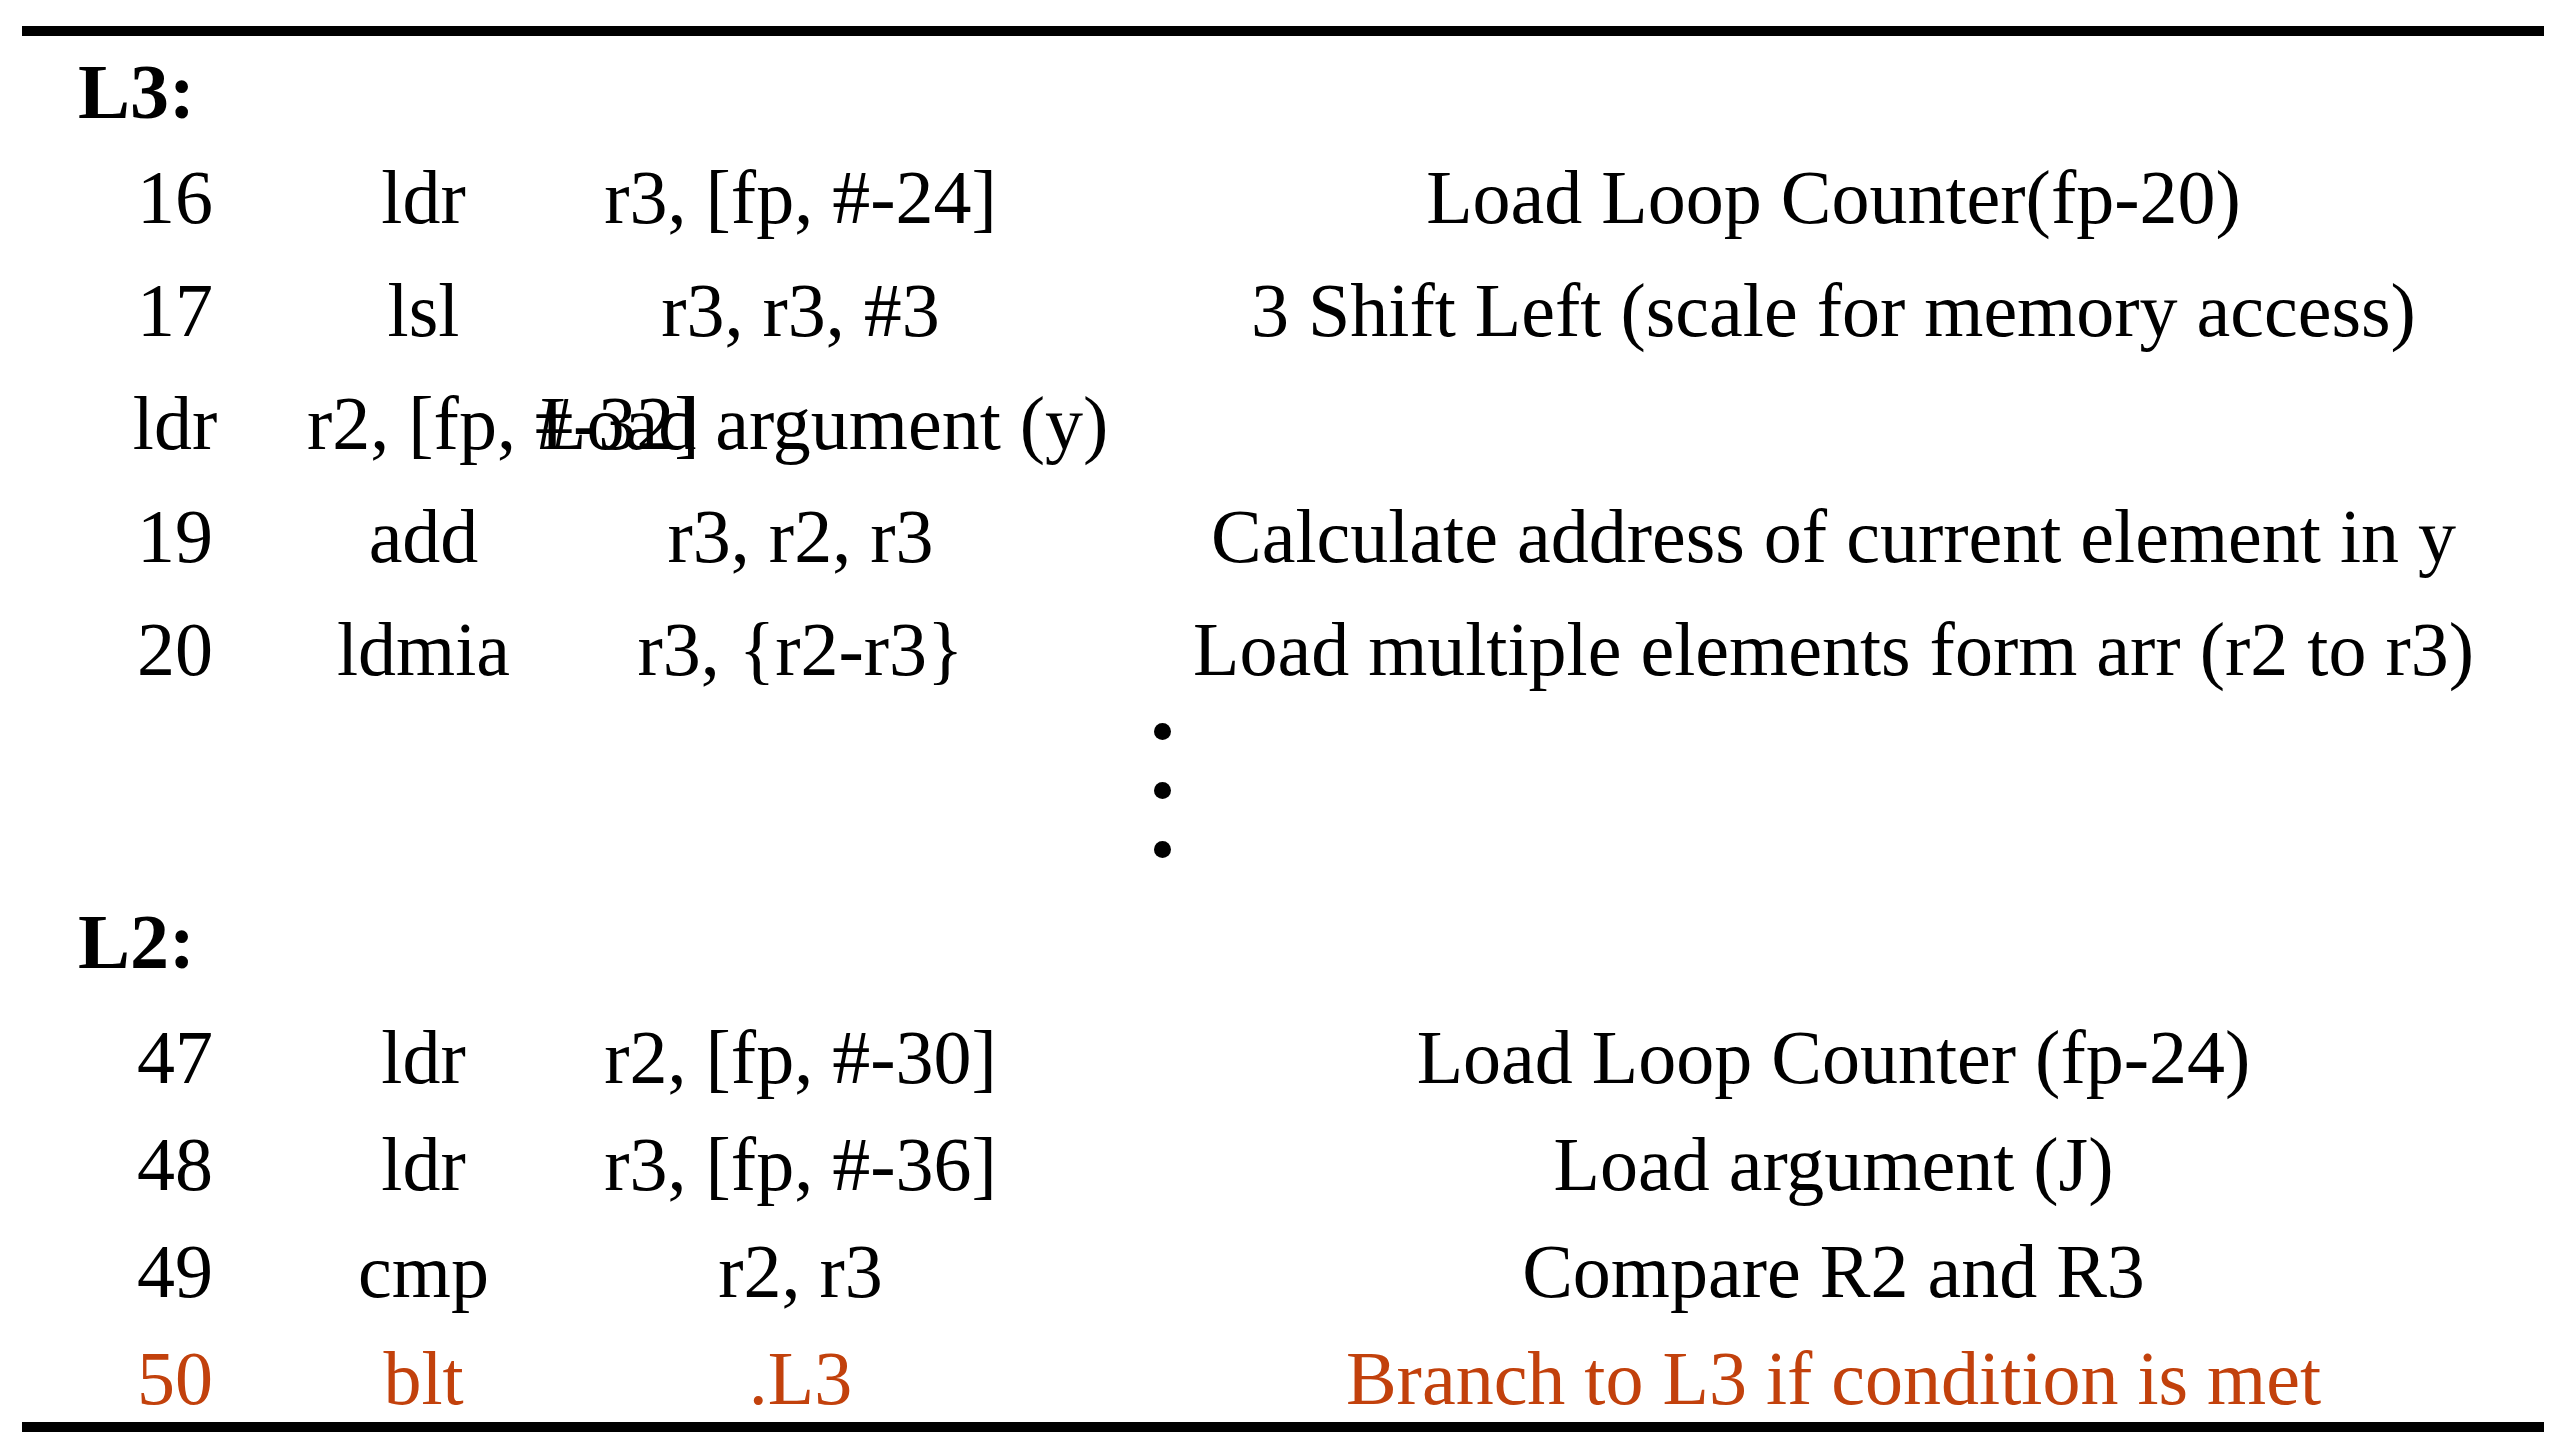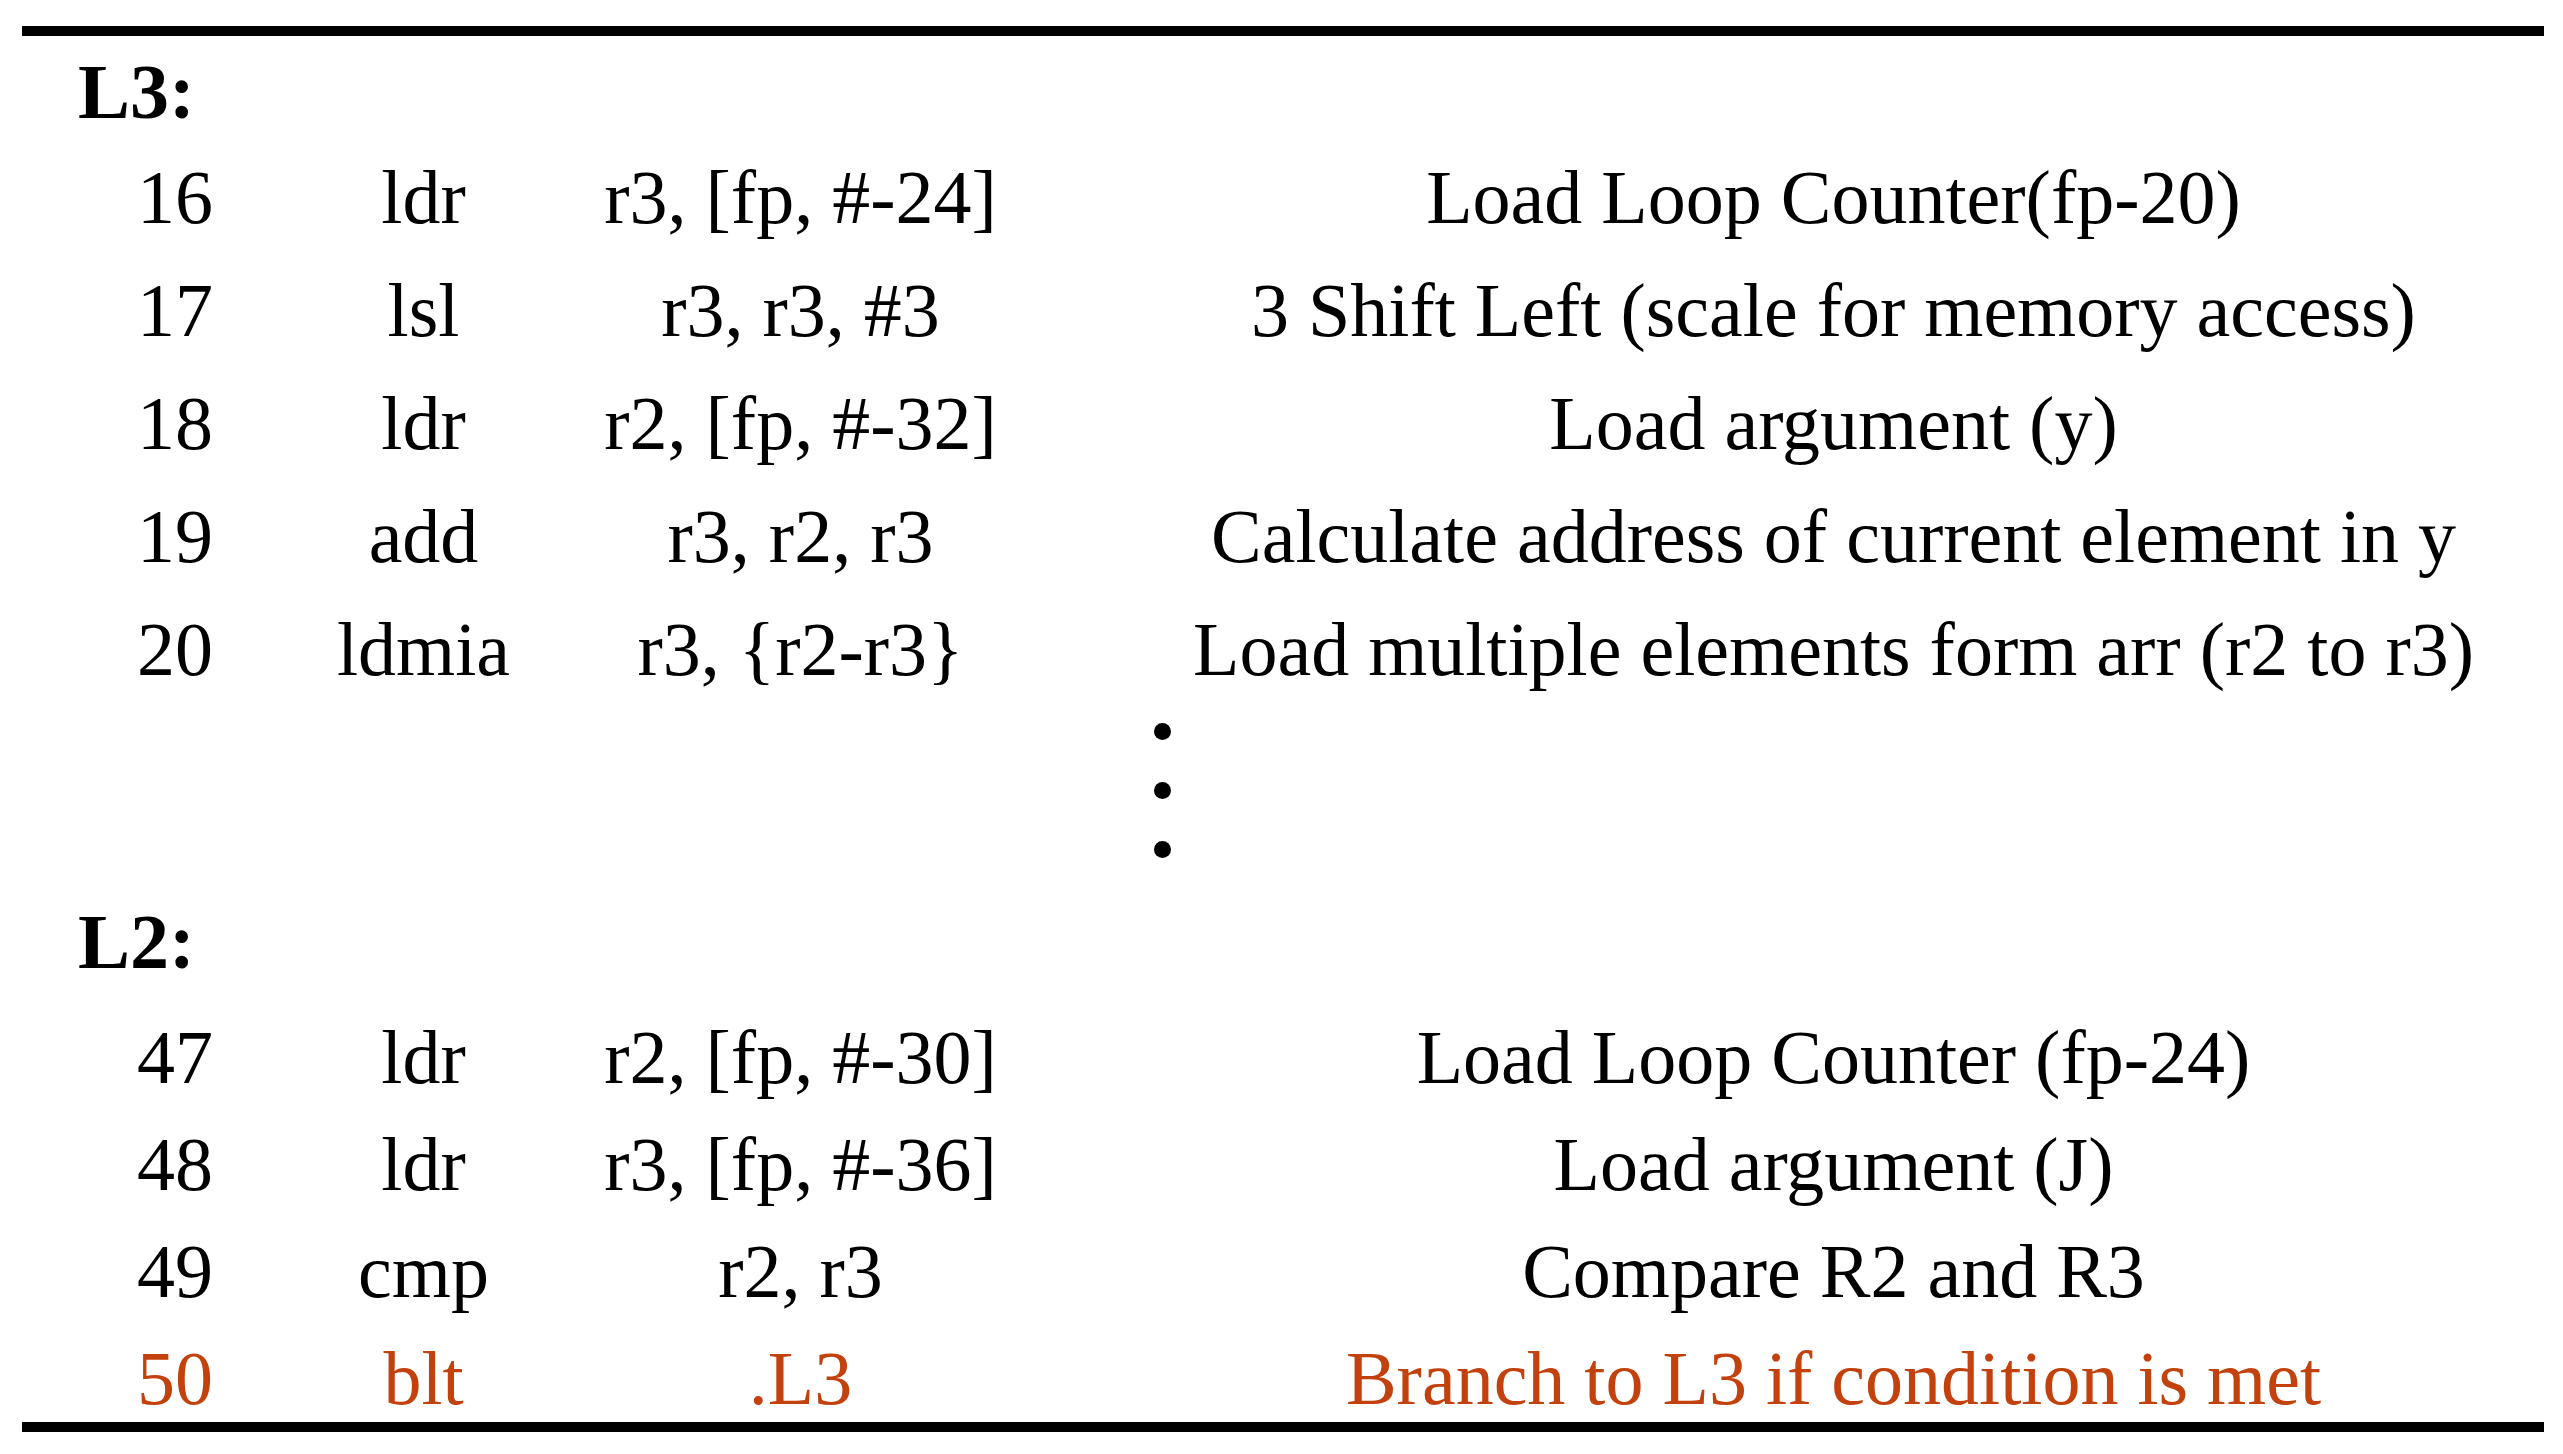--- a/index.html
+++ b/index.html
@@ -76,21 +76,20 @@
   </div>
 
   <div class="code-row" style="top:255px">
     <span>17</span>
     <span>lsl</span>
     <span>r3, r3, #3</span>
     <span>3 Shift Left (scale for memory access)</span>
   </div>
 
   <div class="code-row" style="top:368px">
-    <span>18</span>
     <span>ldr</span>
     <span>r2, [fp, #-32]</span>
     <span>Load argument (y)</span>
   </div>
 
   <div class="code-row" style="top:481px">
     <span>19</span>
     <span>add</span>
     <span>r3, r2, r3</span>
     <span>Calculate address of current element in y</span>

